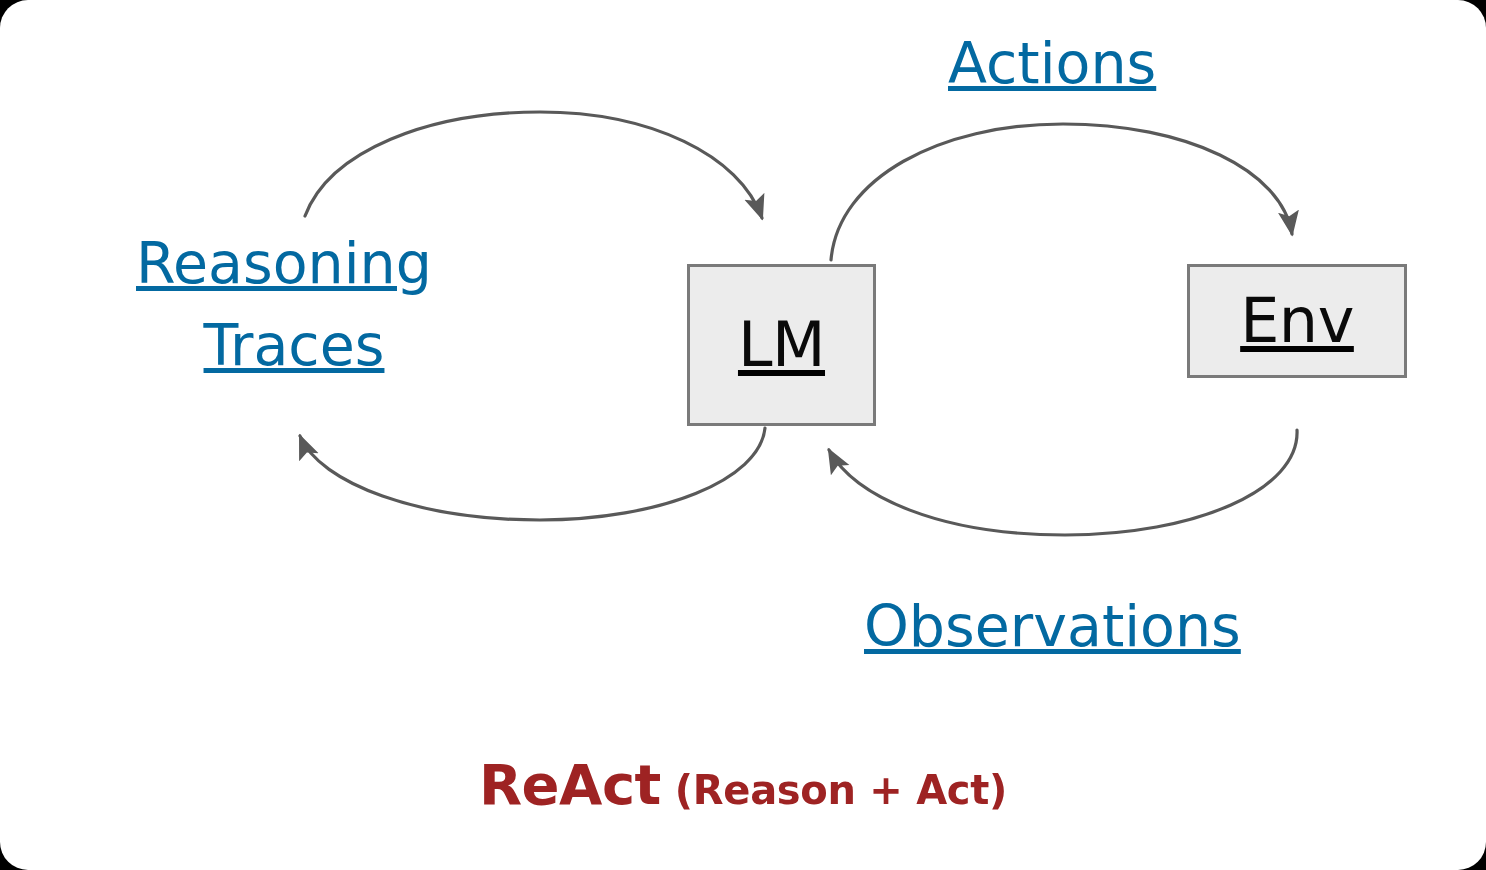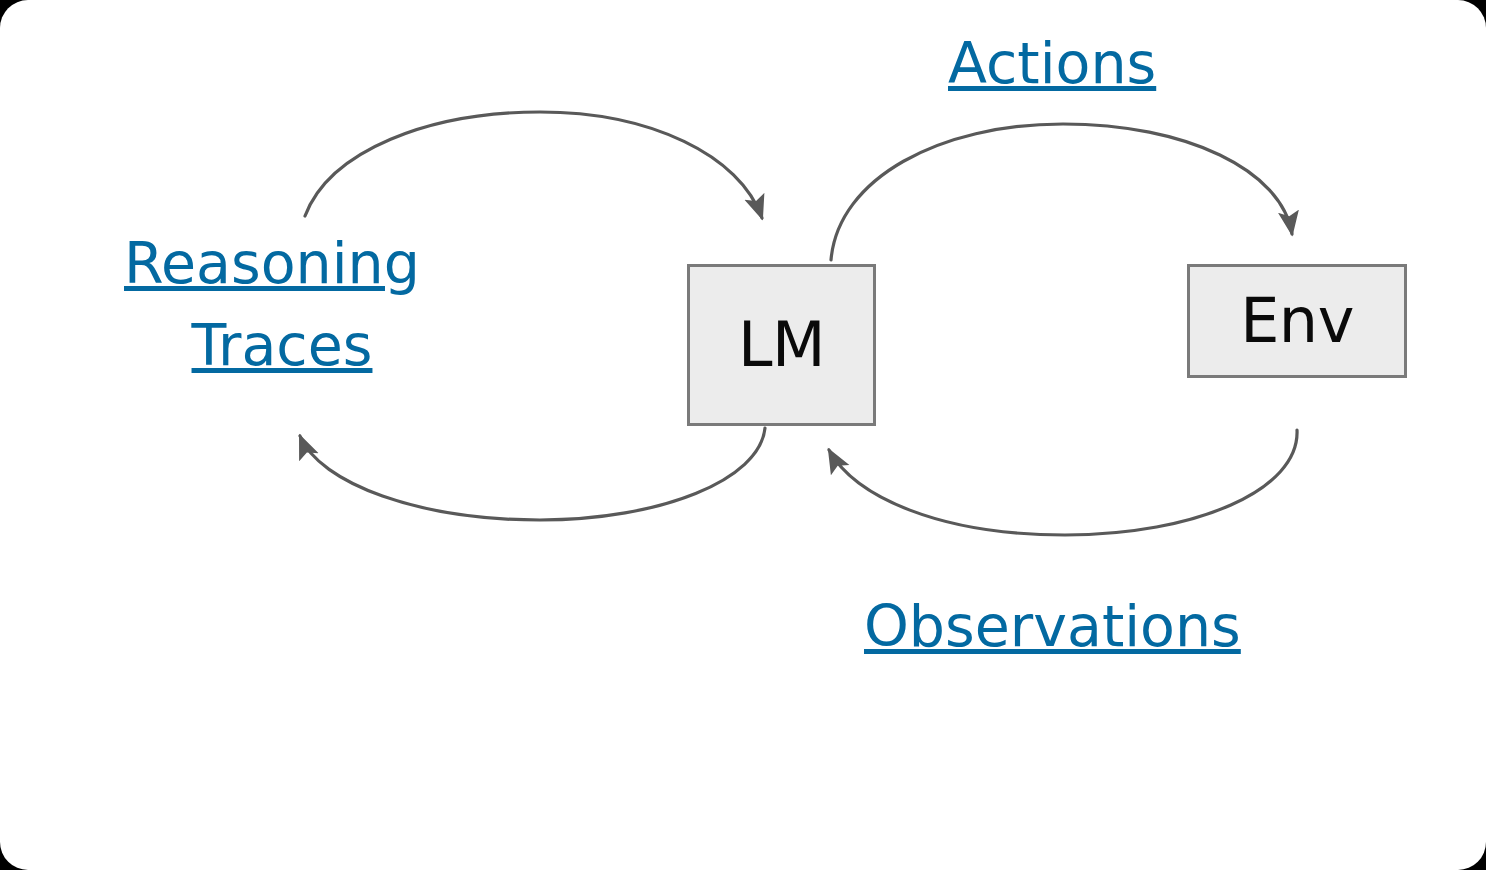--- a/index.html
+++ b/index.html
@@ -25,20 +25,21 @@
     height: 870px;
   }
   .node-box {
     position: absolute;
     background: #ececec;
     border: 3px solid #7a7a7a;
     box-sizing: border-box;
     display: flex;
     align-items: center;
     justify-content: center;
+    text-decoration: underline;
   }
   .node-label {
     font-family: "DejaVu Sans", sans-serif;
     font-size: 62px;
     color: #0a0a0a;
     line-height: 1;
     letter-spacing: -0.5px;
   }
   #box-lm {
     left: 687px;
@@ -54,21 +55,21 @@
   }
   .edge-label {
     position: absolute;
     font-family: "DejaVu Sans", sans-serif;
     color: #0369a1;
     line-height: 1.12;
     white-space: nowrap;
     text-decoration: underline;
   }
   #label-reasoning-traces {
-    left: 124px;
+    left: 136px;
     top: 232px;
     width: 316px;
     font-size: 57px;
     text-align: center;
   }
   #label-reasoning-traces .l1 { display:block; text-align: left; }
   #label-reasoning-traces .l2 { display:block; text-align: center; margin-top: 18px; }
   #label-actions {
     left: 948px;
     top: 32px;
@@ -131,14 +132,17 @@
 
   <div class="edge-label" id="label-reasoning-traces">
     <span class="l1">Reasoning</span>
     <span class="l2">Traces</span>
   </div>
 
   <div class="edge-label" id="label-actions">Actions</div>
 
   <div class="edge-label" id="label-observations">Observations</div>
 
+  <div id="caption">
+    <span class="title">ReAct</span><span class="sub">(Reason + Act)</span>
+  </div>
 
 </div>
 
 </body></html>

